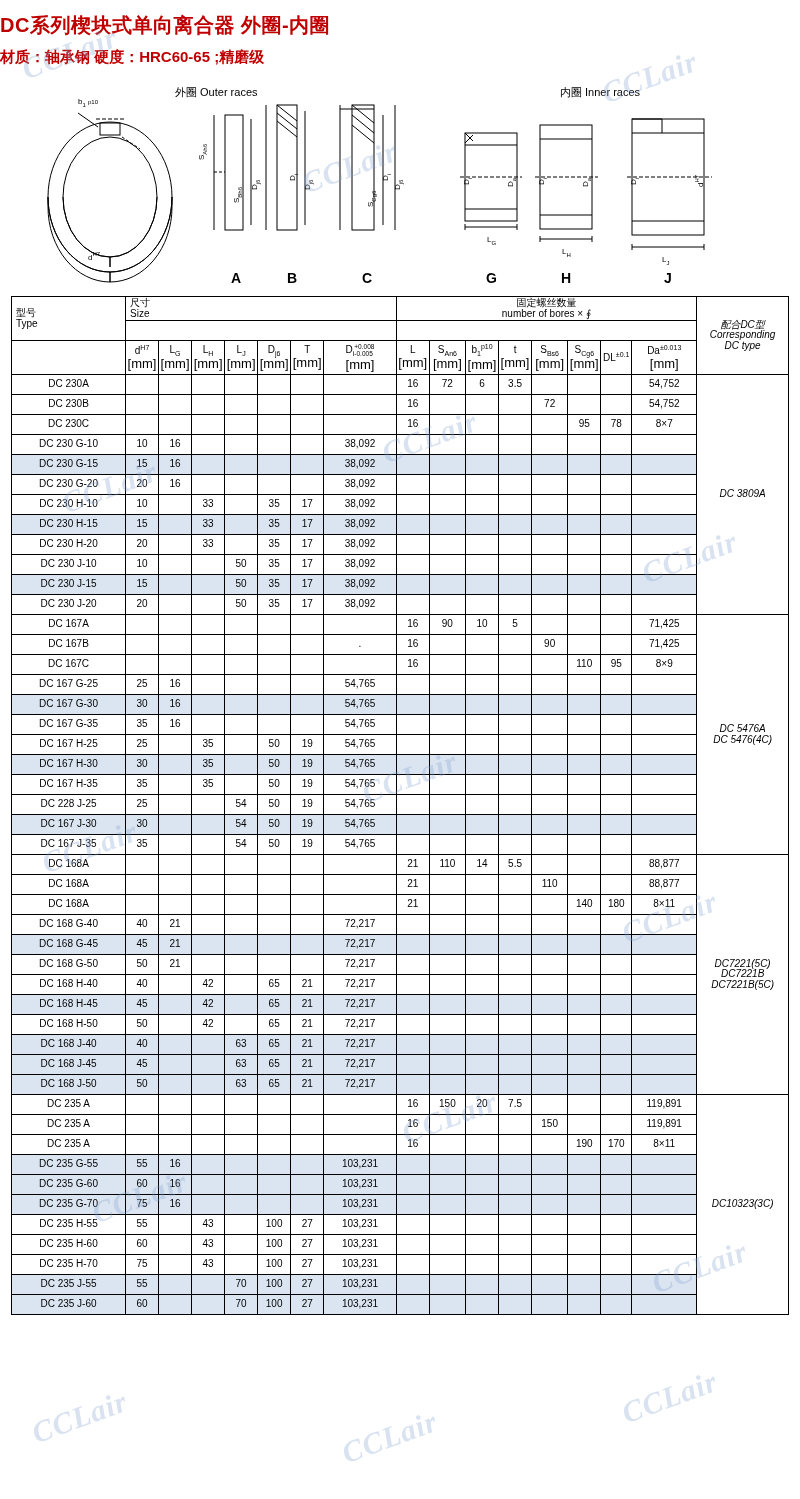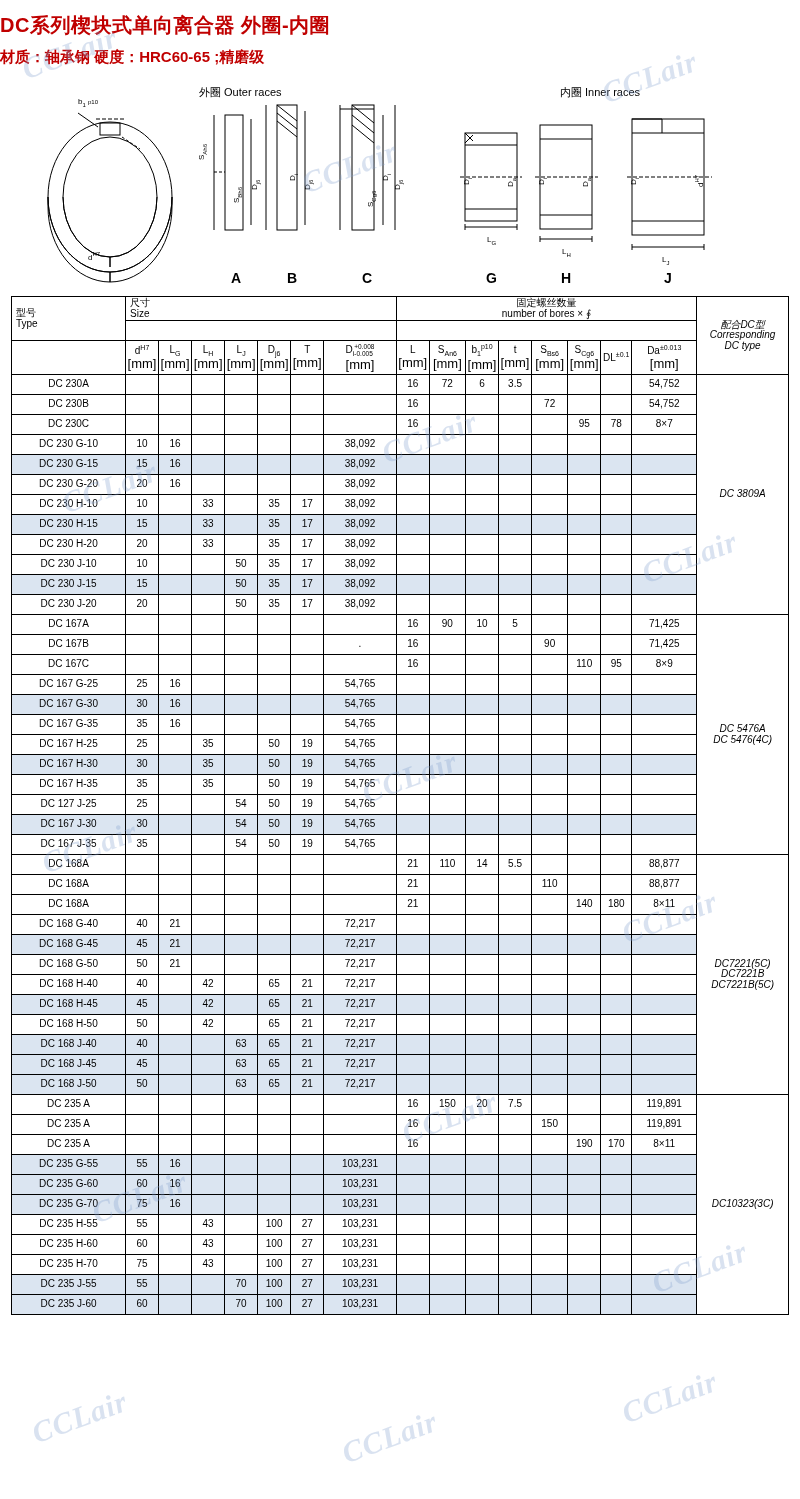--- a/index.html
+++ b/index.html
@@ -81,21 +81,21 @@
 <body>
 
 <div class="page">
 
   <div class="title-block">
     <div class="title-main">DC系列楔块式单向离合器 外圈-内圈</div>
     <div class="title-sub">材质：轴承钢 硬度：HRC60-65 ;精磨级</div>
   </div>
 
   <div class="diagram">
-    <div class="dlabel cn" style="left:175px;top:10px;margin-left:24px;">外圈 Outer races</div>
+    <div class="dlabel cn" style="left:175px;top:10px;">外圈 Outer races</div>
     <div class="dlabel cn" style="left:560px;top:10px;">内圈 Inner races</div>
 
     <svg class="art" width="800" height="215" viewBox="0 0 800 215">
       <g stroke="#000" fill="none" stroke-width="1">
 
         <ellipse cx="110" cy="122" rx="62" ry="75"></ellipse>
         <ellipse cx="110" cy="122" rx="47" ry="60"></ellipse>
         <path d="M48 122 A62 75 0 0 0 110 197 L110 207 A62 75 0 0 1 48 132 Z"></path>
         <path d="M63 122 A47 60 0 0 0 110 182 L110 192"></path>
         <path d="M172 122 A62 75 0 0 1 110 197 L110 207 A62 75 0 0 0 172 132 Z"></path>
@@ -621,21 +621,21 @@
           <td class=""></td>
           <td class=""></td>
           <td class=""></td>
           <td class=""></td>
           <td class=""></td>
           <td class=""></td>
           <td class=""></td>
           <td class=""></td>
         </tr>
         <tr>
-          <td class="lbl">DC 127 J-25</td>
+          <td class="lbl">DC 228 J-25</td>
           <td class="">25</td>
           <td class=""></td>
           <td class=""></td>
           <td class="">54</td>
           <td class="">50</td>
           <td class="">19</td>
           <td class="">54,765</td>
           <td class=""></td>
           <td class=""></td>
           <td class=""></td>

